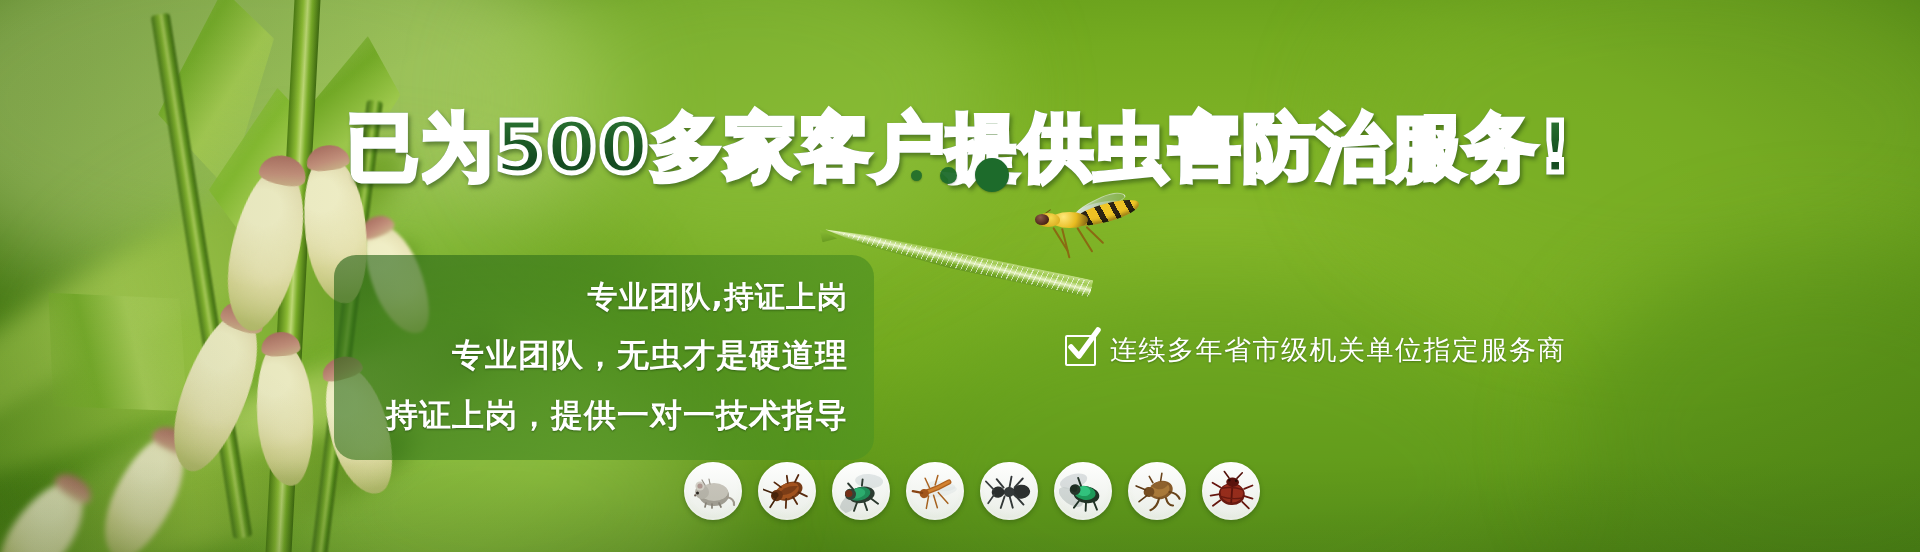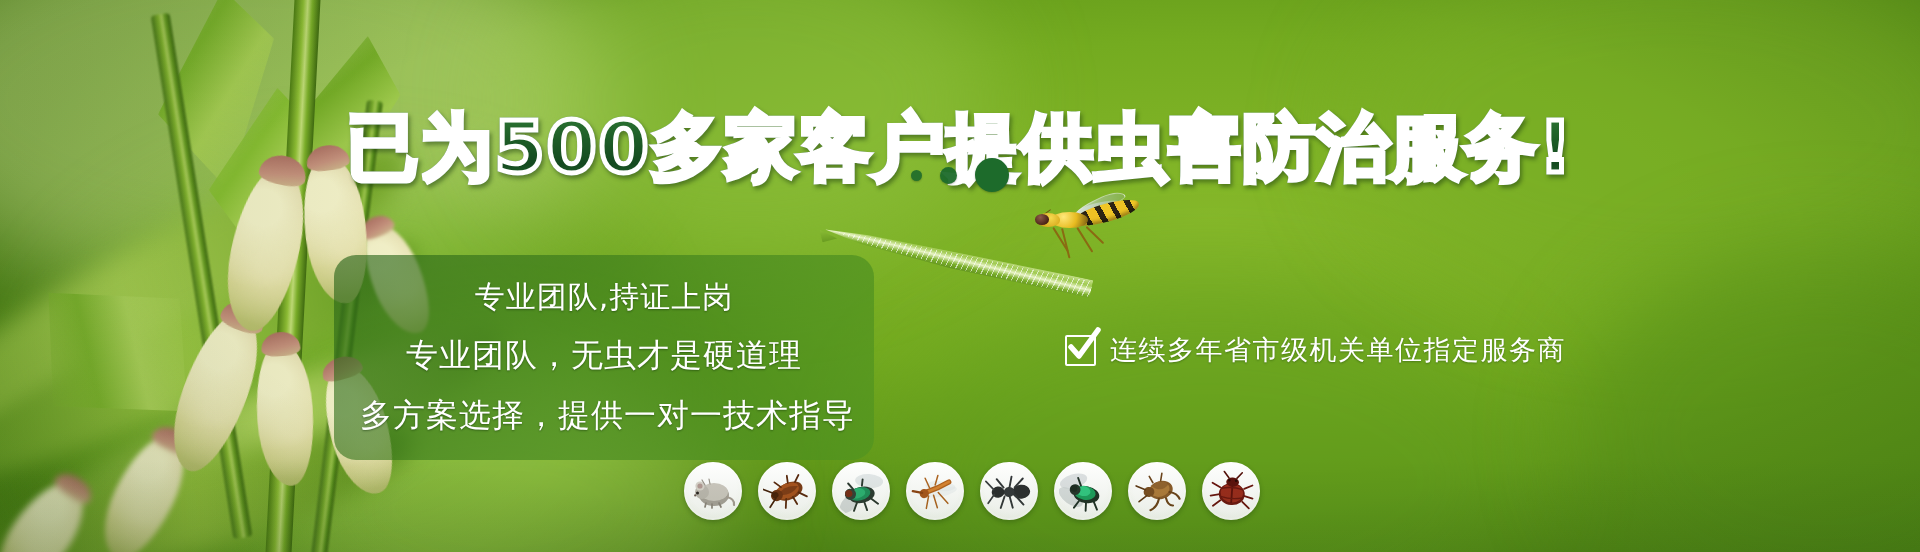--- a/index.html
+++ b/index.html
@@ -217,22 +217,22 @@
   .claims-panel{
     position:absolute; left:334px; top:255px; width:540px; height:205px;
     background:linear-gradient(135deg,rgba(36,96,22,.62) 0%,rgba(58,126,28,.60) 48%,rgba(74,146,34,.52) 100%);
     border-radius:22px 22px 22px 22px;
     display:flex; flex-direction:column; justify-content:center;
     padding:6px 26px 10px 26px;
   }
   .claim{
     color:#ffffff;
     font-family:"DejaVu Sans","Liberation Sans",sans-serif;
-    font-weight:normal;
-    text-align:center;
+    font-weight:bold;
+    text-align:right;
     white-space:nowrap;
     text-shadow:0 1px 2px rgba(10,40,6,.45);
   }
   .claim-0{ font-size:30px; letter-spacing:1px; margin:4px 0 16px 0; }
   .claim-1{ font-size:32px; letter-spacing:1px; margin:0 0 16px 0; }
   .claim-2{ font-size:32px; letter-spacing:1px; margin:0; }
 
   
   .credentials{
     position:absolute; left:1065px; top:332px; width:540px;
@@ -366,21 +366,21 @@
 
   <div class="dots">
     <span class="dot s"></span>
     <span class="dot m"></span>
     <span class="dot l"></span>
   </div>
 
   <div class="claims-panel">
     <div class="claim claim-0">专业团队,持证上岗</div>
     <div class="claim claim-1">专业团队，无虫才是硬道理</div>
-    <div class="claim claim-2">多方案选择，提供一对一技术指导</div>
+    <div class="claim claim-2">持证上岗，提供一对一技术指导</div>
   </div>
 
   <div class="credentials">
 
     <div class="cred">
       <span class="cred-box">
         <svg viewBox="0 0 42 42" aria-hidden="true">
           <path d="M9 22 L17 31 L36 5" fill="none" stroke="#ffffff" stroke-width="5.5" stroke-linecap="round" stroke-linejoin="round"></path>
         </svg>
       </span>

